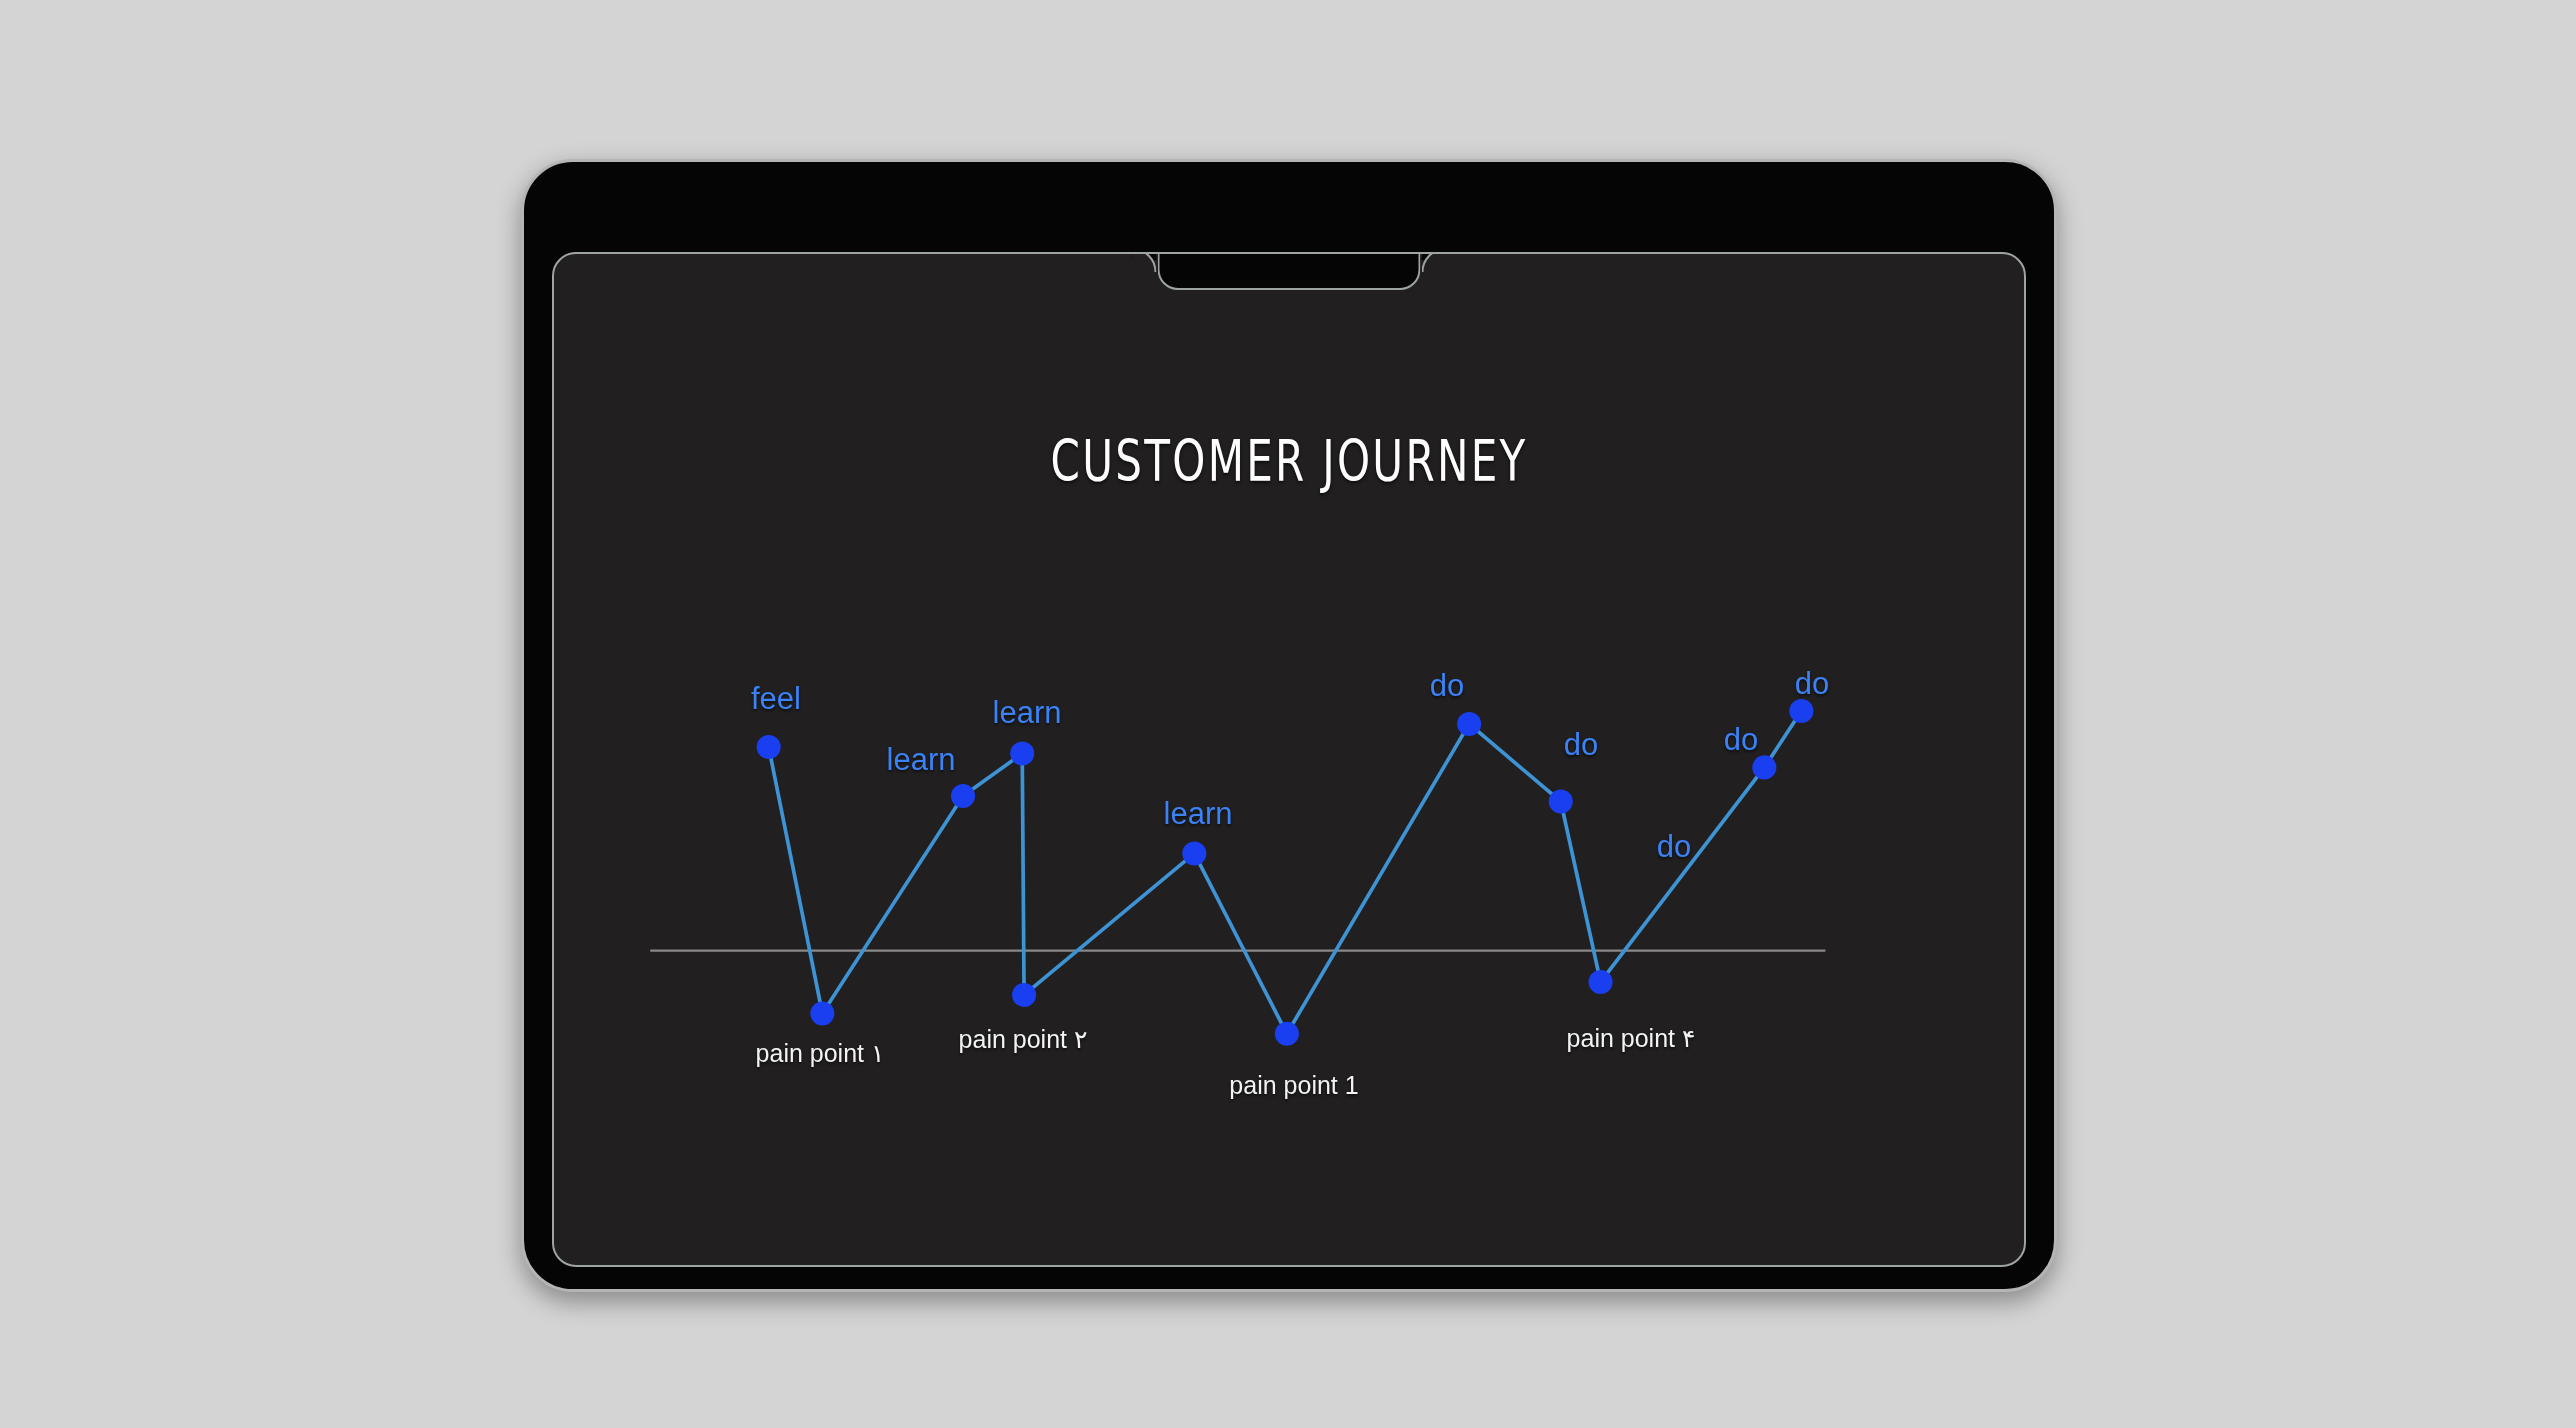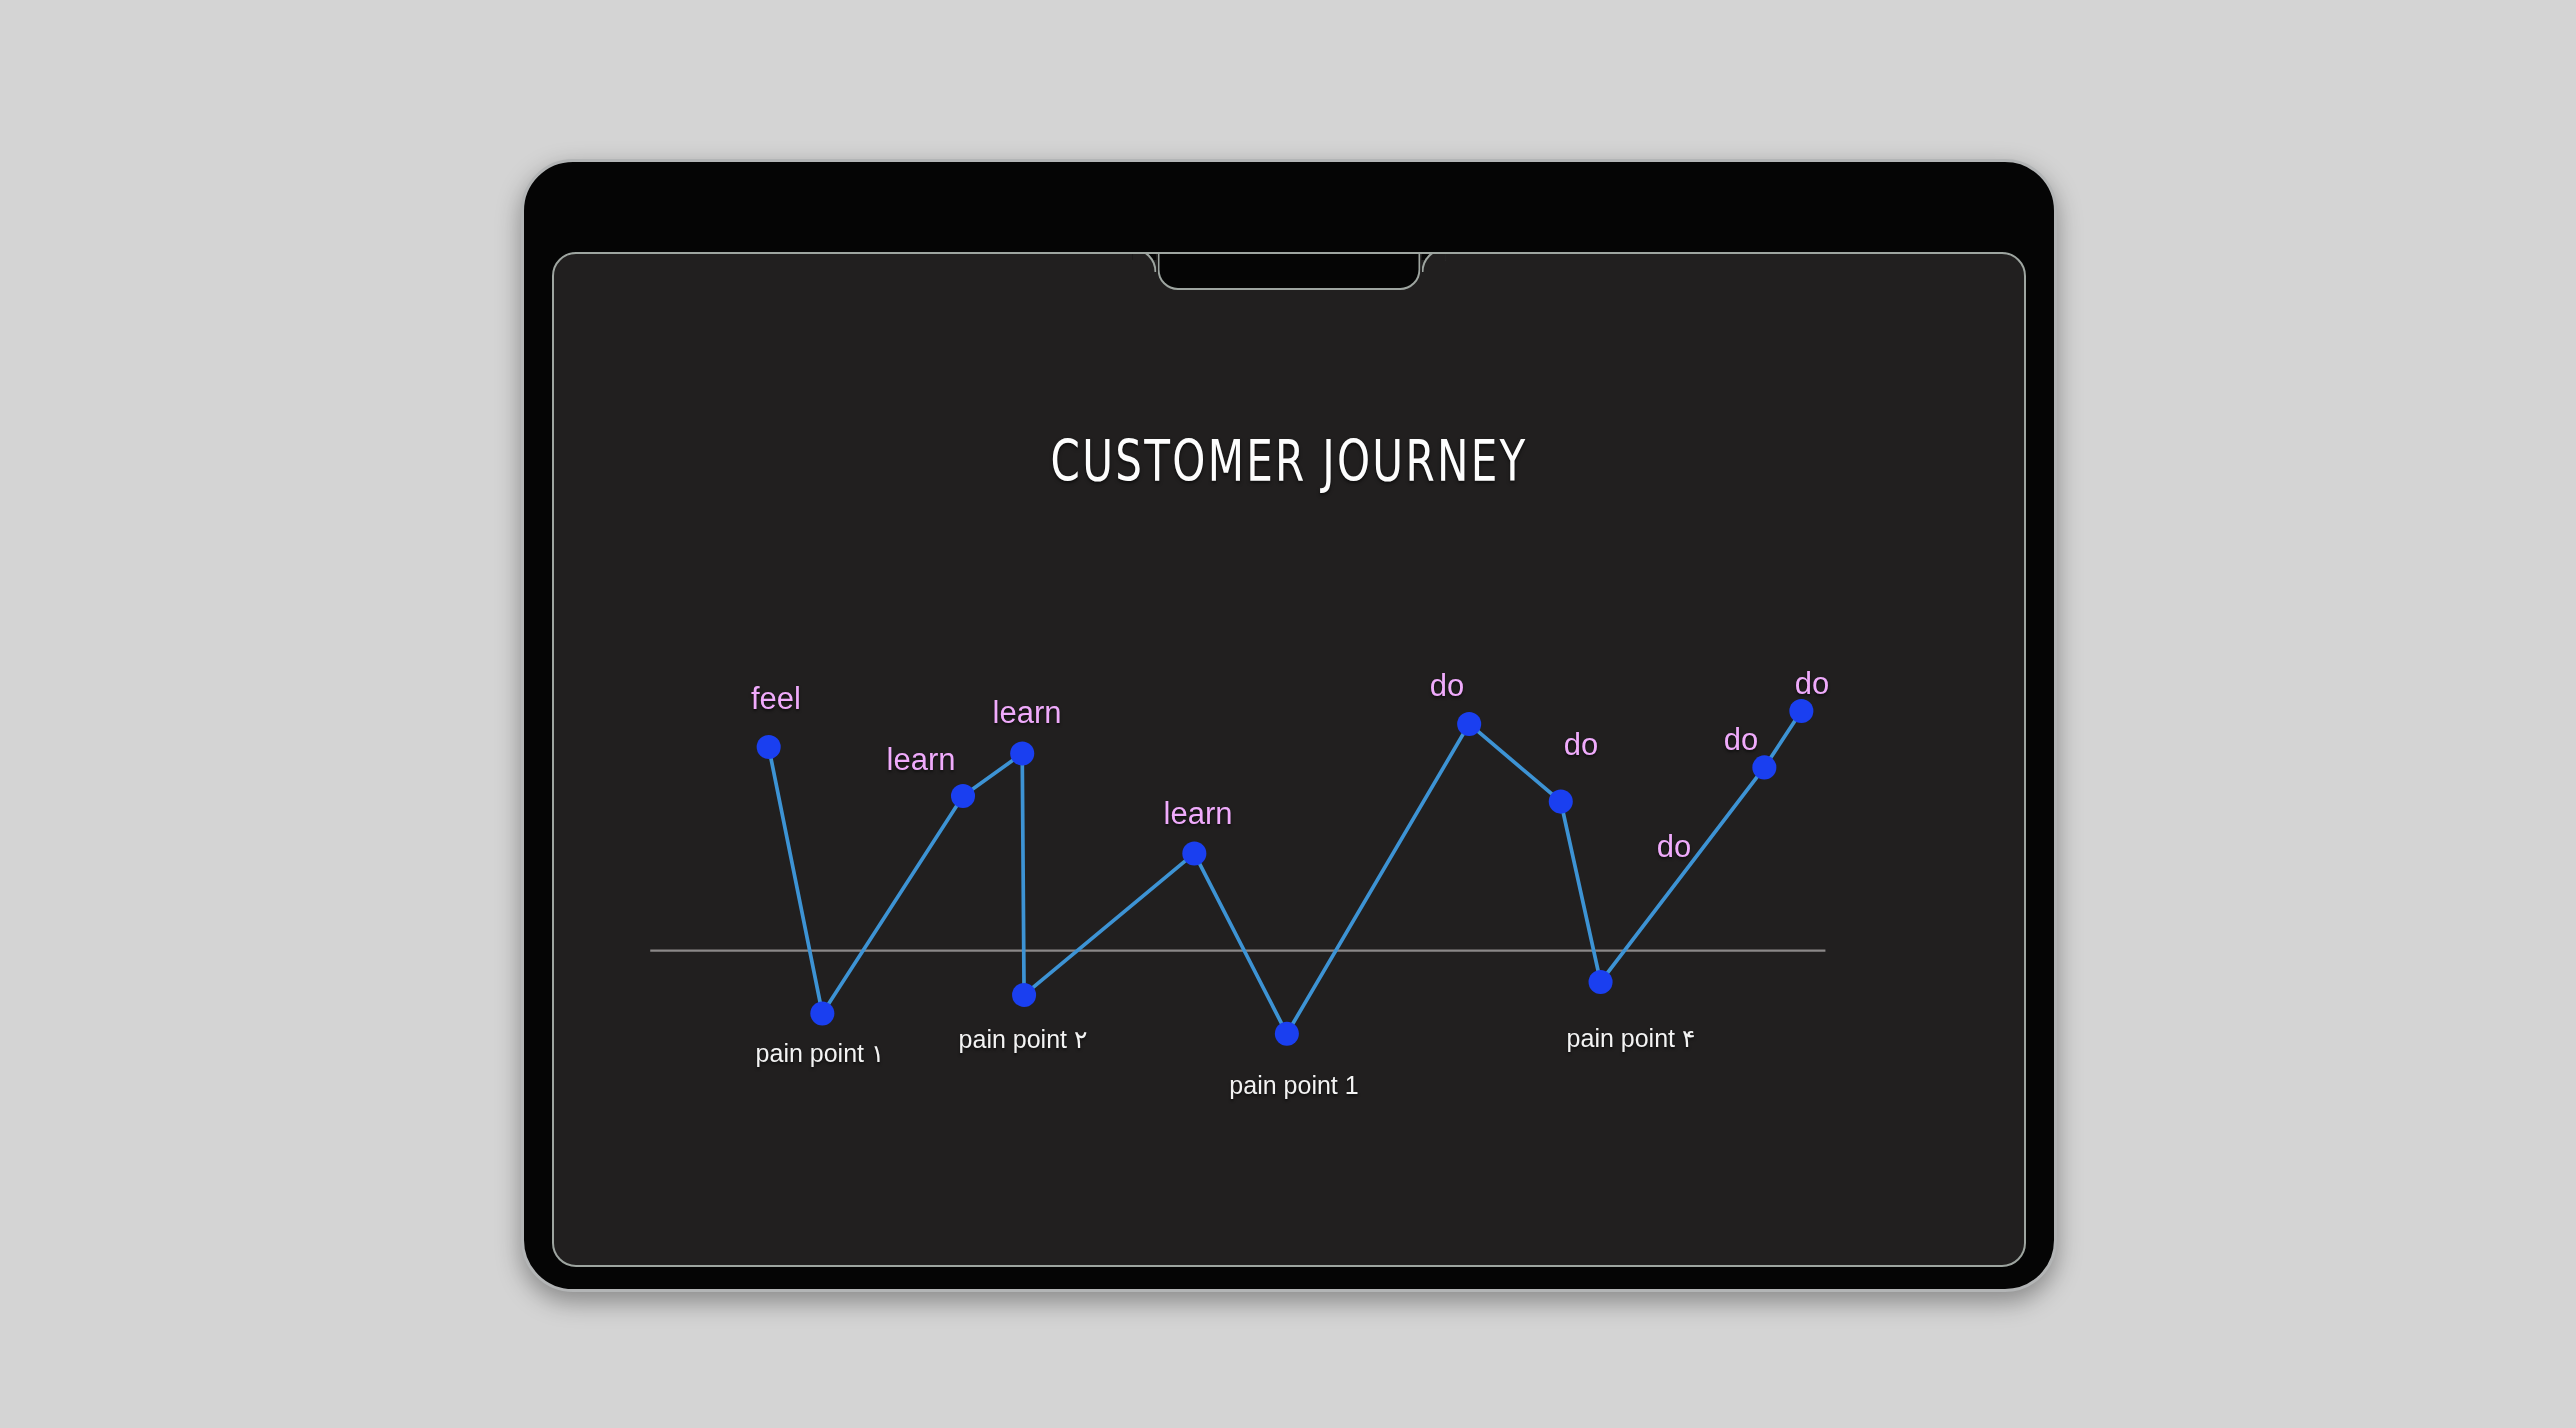--- a/index.html
+++ b/index.html
@@ -132,21 +132,21 @@
     left: 0;
     top: 0;
     width: 100%;
     height: 100%;
     overflow: visible;
   }
   .point-label {
     position: absolute;
     font-family: "Liberation Sans", sans-serif;
     font-size: 31px;
-    color: #f0abfc;
+    color: #3b82f6;
     white-space: nowrap;
     transform: translateX(-50%);
     text-shadow: 0 1.9px 2.8px rgba(0,0,0,0.55);
   }
   .pain-label {
     position: absolute;
     font-family: "Liberation Sans", sans-serif;
     font-size: 25px;
     color: #f3f3f3;
     white-space: nowrap;

